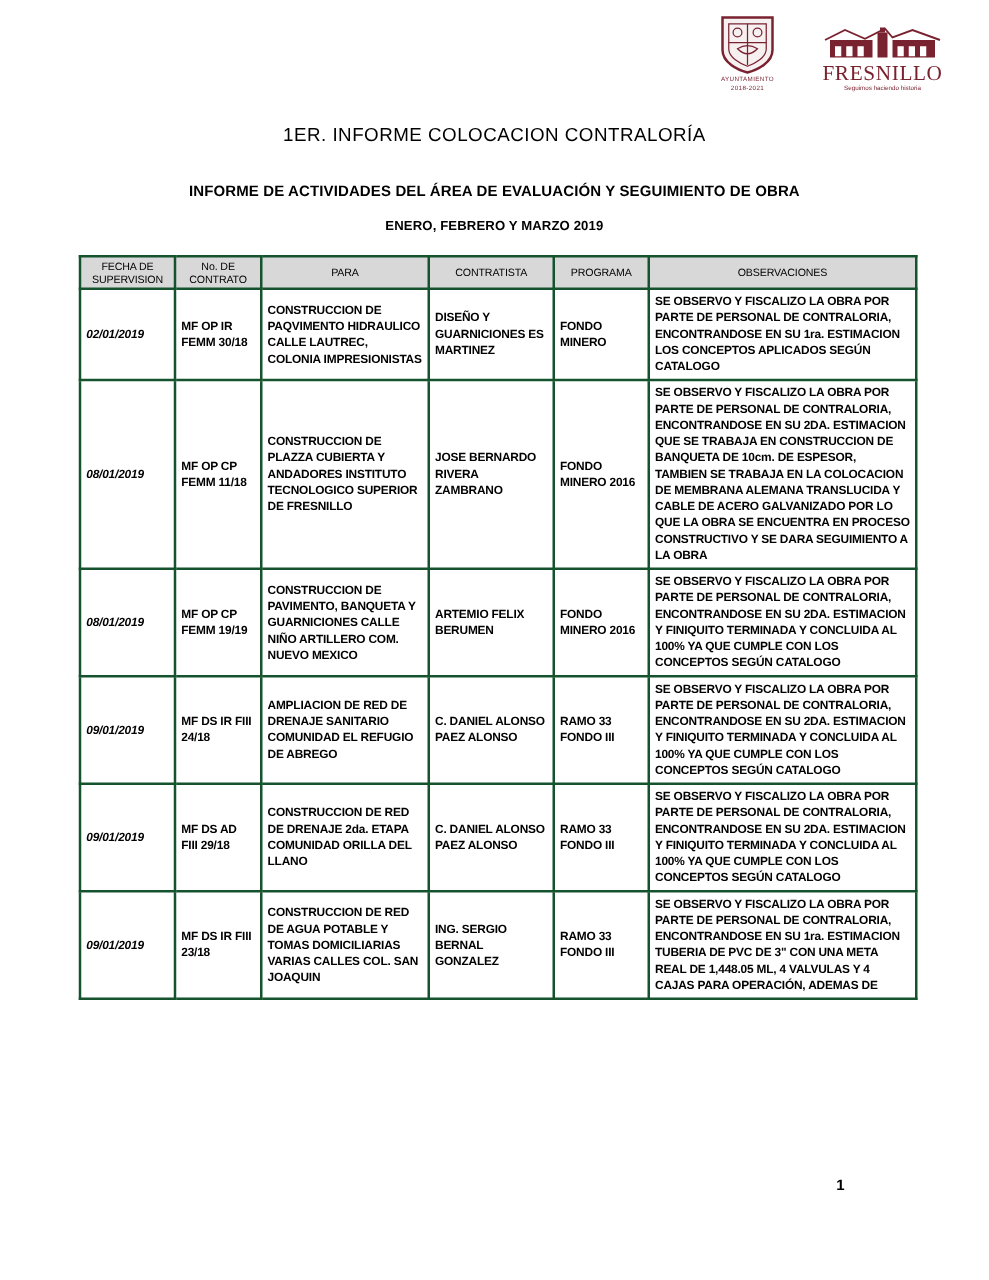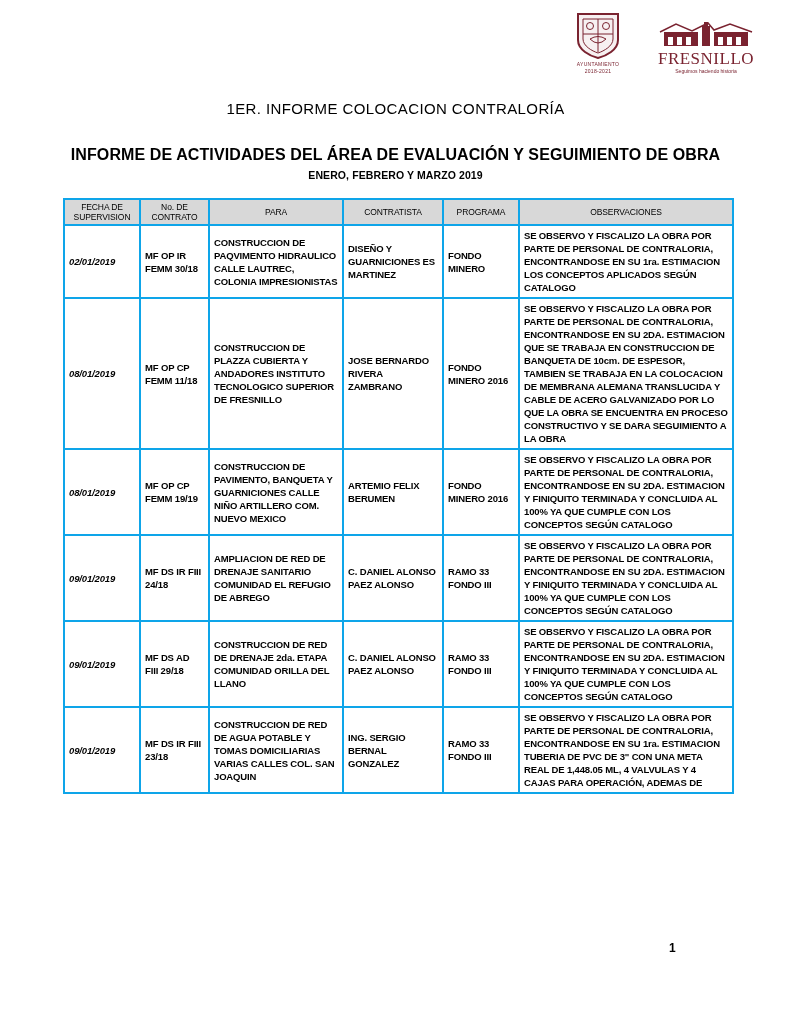--- a/index.html
+++ b/index.html
@@ -17,28 +17,28 @@
   .brand-word{
     font-family:"Liberation Serif", serif;font-size:17px;line-height:18px;
     color:#7a2330;letter-spacing:.5px;font-weight:400;
   }
   .brand-tag{font-size:5px;line-height:6px;color:#7a2330;}
   
   .title{
     padding-top:100px;text-align:center;font-size:15px;font-weight:400;
     letter-spacing:.4px;
   }
-  .subtitle1{margin-top:29px;text-align:center;font-size:16px;font-weight:700;letter-spacing:.1px;}
-  .subtitle2{margin-top:5px;text-align:center;font-size:10.5px;font-weight:700;letter-spacing:.1px;}
+  .subtitle1{margin-top:29px;text-align:center;font-size:12px;font-weight:700;letter-spacing:.1px;}
+  .subtitle2{margin-top:15px;text-align:center;font-size:10.5px;font-weight:700;letter-spacing:.1px;}
   
   table.report{
     border-collapse:collapse;table-layout:fixed;
     margin:17px 0 0 63px;width:669px;
   }
-  table.report th, table.report td{border:2px solid #0ea5e9;}
+  table.report th, table.report td{border:2px solid #14532d;}
   table.report th{
     background:#d8d8d8;font-size:8.5px;font-weight:400;line-height:10px;
     text-align:center;vertical-align:middle;padding:2px 1px;height:20px;
     letter-spacing:-.1px;
   }
   table.report td{
     font-size:9.5px;font-weight:700;line-height:13px;letter-spacing:-.15px;
     vertical-align:middle;padding:3px 4px;word-wrap:break-word;
   }
   td.c-fecha{text-align:left;padding-left:8px;font-style:italic;}

